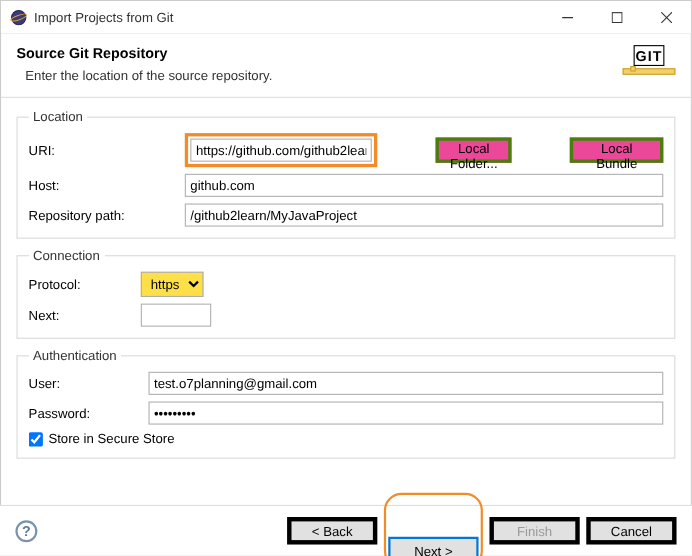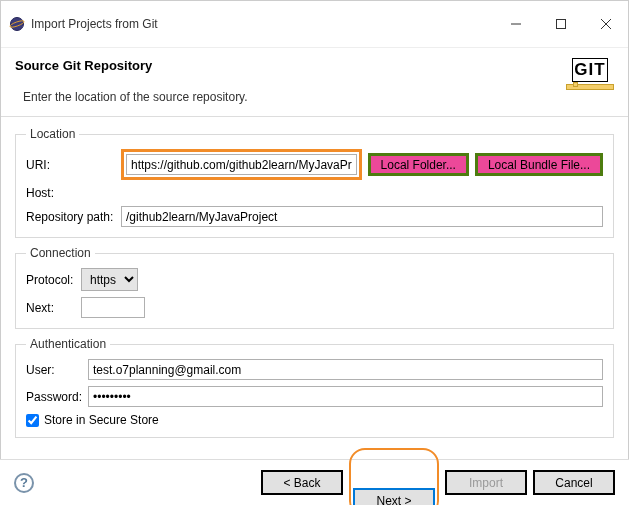--- a/index.html
+++ b/index.html
@@ -9,21 +9,21 @@
     font-size: 12px;
     color: #000;
     background: #fff;
     width: 629px;
     height: 505px;
     overflow: hidden;
     border: 1px solid #ccc;
   }
   
   .titlebar {
-    height: 47px;
+    height: 30px;
     display: flex;
     align-items: center;
     padding-left: 8px;
     background: #fff;
     border-bottom: 1px solid #eee;
   }
   .titlebar .app-icon {
     width: 16px; height: 16px;
     margin-right: 6px;
     display:flex;align-items:center;justify-content:center;
@@ -38,39 +38,39 @@
 
   
   .banner {
     padding: 10px 14px 12px 14px;
     border-bottom: 1px solid #ddd;
     display:flex;
     align-items:flex-start;
   }
   .banner .text { flex:1; }
   .banner h1 {
-    margin:0 0 17px 0;
+    margin:0 0 6px 0;
     font-size: 13px;
     font-weight: bold;
   }
   .banner p {
     margin:0 0 0 8px;
     font-size: 12px;
     color:#333;
   }
   .git-logo {
     width: 48px;
     text-align:center;
     margin-left:8px;
   }
   .git-logo .git-box {
     border:1px solid #000;
     padding:1px 1px;
     font-weight:bold;
-    font-size:17px;
+    font-size:13px;
     letter-spacing:1px;
     display:inline-block;
   }
   .git-logo .git-bar {
     height:6px;
     background:#f4ce6a;
     border:1px solid #c9a12e;
     margin-top:2px;
     position:relative;
   }
@@ -95,38 +95,39 @@
   }
   legend {
     padding: 0 4px;
     color:#333;
   }
 
   .row {
     display:flex;
     align-items:center;
     margin-bottom:6px;
+    gap:47px;
   }
   .row:last-child { margin-bottom:0; }
   .lbl {
     width: 95px;
     flex-shrink:0;
   }
   .lbl-conn { width:55px; flex-shrink:0; }
   .lbl-auth { width:62px; flex-shrink:0; }
 
   input[type=text], input[type=password], select {
     font: inherit;
     height: 21px;
     border: 1px solid #b0b0b0;
     padding: 1px 4px;
     background:#fff;
   }
   input.full { flex:1; }
-  select { background:#e5e5e5; border:1px solid #aeaeae; height:23px;}
+  select { background:#fde047; border:1px solid #aeaeae; height:23px;}
 
   .btn {
     font: inherit;
     height: 23px;
     padding: 0 10px;
     background: #ec4899;
     border: 3px solid #4d7c0f;
     cursor: pointer;
     margin-left:6px;
   }
@@ -161,21 +162,21 @@
     display:flex;align-items:center;justify-content:center;
     font-weight:bold;
     font-size:13px;
   }
   .bottombar .spacer { flex:1; }
   .navbtn {
     font: inherit;
     width: 82px;
     height: 25px;
     background:#e1e1e1;
-    border:2px solid #000000;
+    border:4px solid #000000;
     margin-left:6px;
     cursor:pointer;
   }
   .navbtn.disabled {
     color:#9a9a9a;
     cursor:default;
   }
   .navbtn.default {
     border:2px solid #0078d7;
     background:#e1e1e1;
@@ -242,20 +243,21 @@
       <span class="lbl">URI:</span>
       <span class="uri-highlight">
         <input type="text" value="https://github.com/github2learn/MyJavaProject" style="">
       </span>
       <button class="btn">Local Folder...</button>
       <button class="btn">Local Bundle File...</button>
     </div>
 
     <div class="row">
       <span class="lbl">Host:</span>
+      <input type="text" class="full" value="github.com" style="">
     </div>
 
     <div class="row">
       <span class="lbl">Repository path:</span>
       <input type="text" class="full" value="/github2learn/MyJavaProject" style="">
     </div>
   </fieldset>
 
   <fieldset>
     <legend>Connection</legend>
@@ -291,15 +293,15 @@
 
 </div>
 
 <div class="bottombar">
   <div class="help-icon">?</div>
   <span class="spacer"></span>
   <button class="navbtn">&lt; Back</button>
   <span class="next-ring">
     <button class="navbtn default">Next &gt;</button>
   </span>
-  <button class="navbtn disabled">Import</button>
+  <button class="navbtn disabled">Finish</button>
   <button class="navbtn">Cancel</button>
 </div>
 
 </body></html>

